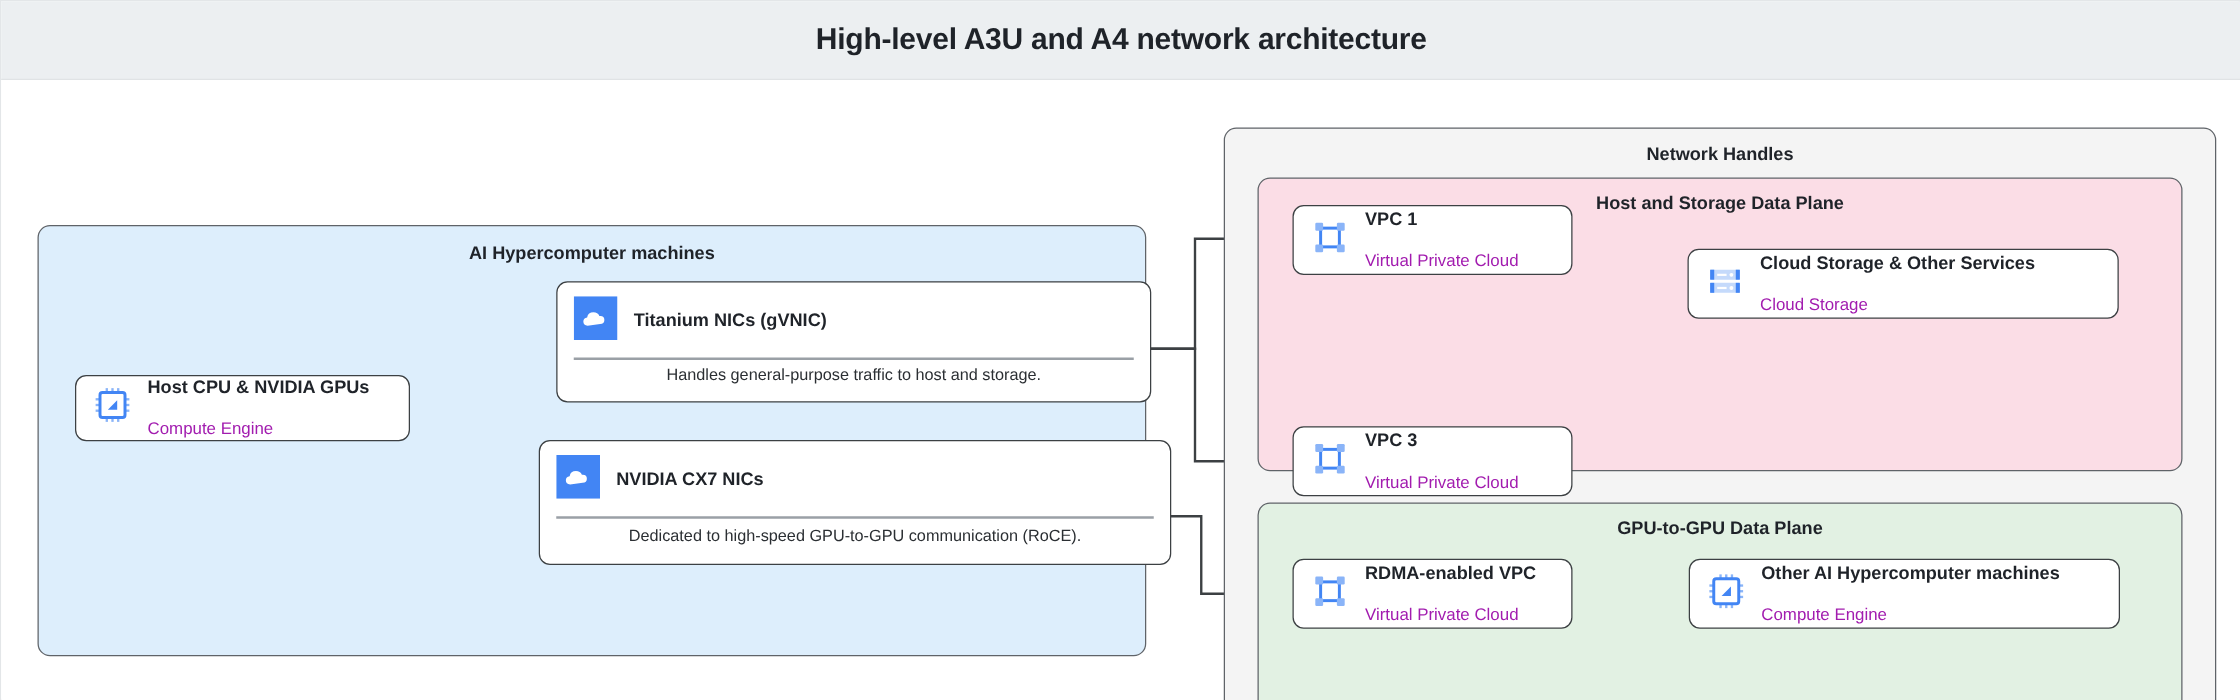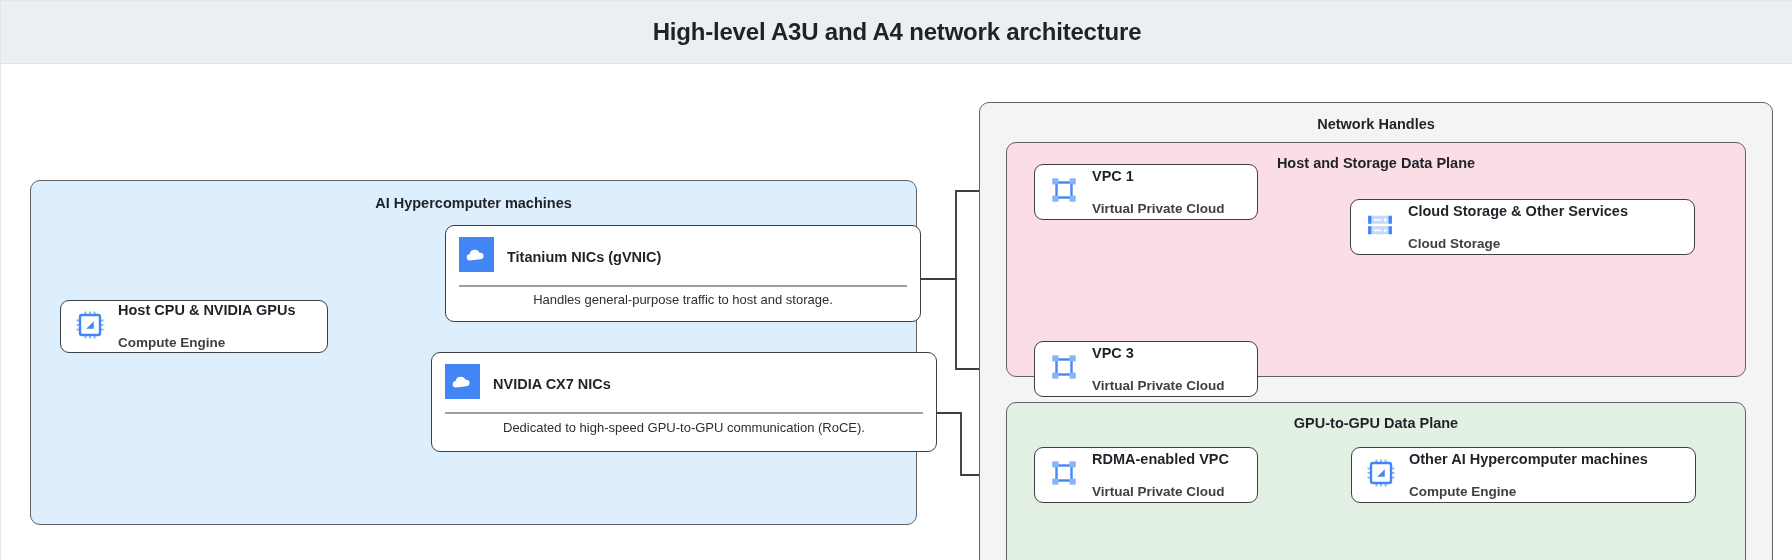--- a/index.html
+++ b/index.html
@@ -123,22 +123,22 @@
   }
   .node-title {
     font-size: 14.5px;
     font-weight: bold;
     color: #1f2329;
     white-space: nowrap;
     line-height: 1.15;
   }
   .node-sub {
     font-size: 13.5px;
-    font-weight: bold;
-    color: #404040;
+    font-weight: normal;
+    color: #a21caf;
     white-space: nowrap;
     line-height: 1.15;
   }
 
   
   .niccard {
     position: absolute;
     box-sizing: border-box;
     background: #ffffff;
     border: 1.6px solid #3c4043;

